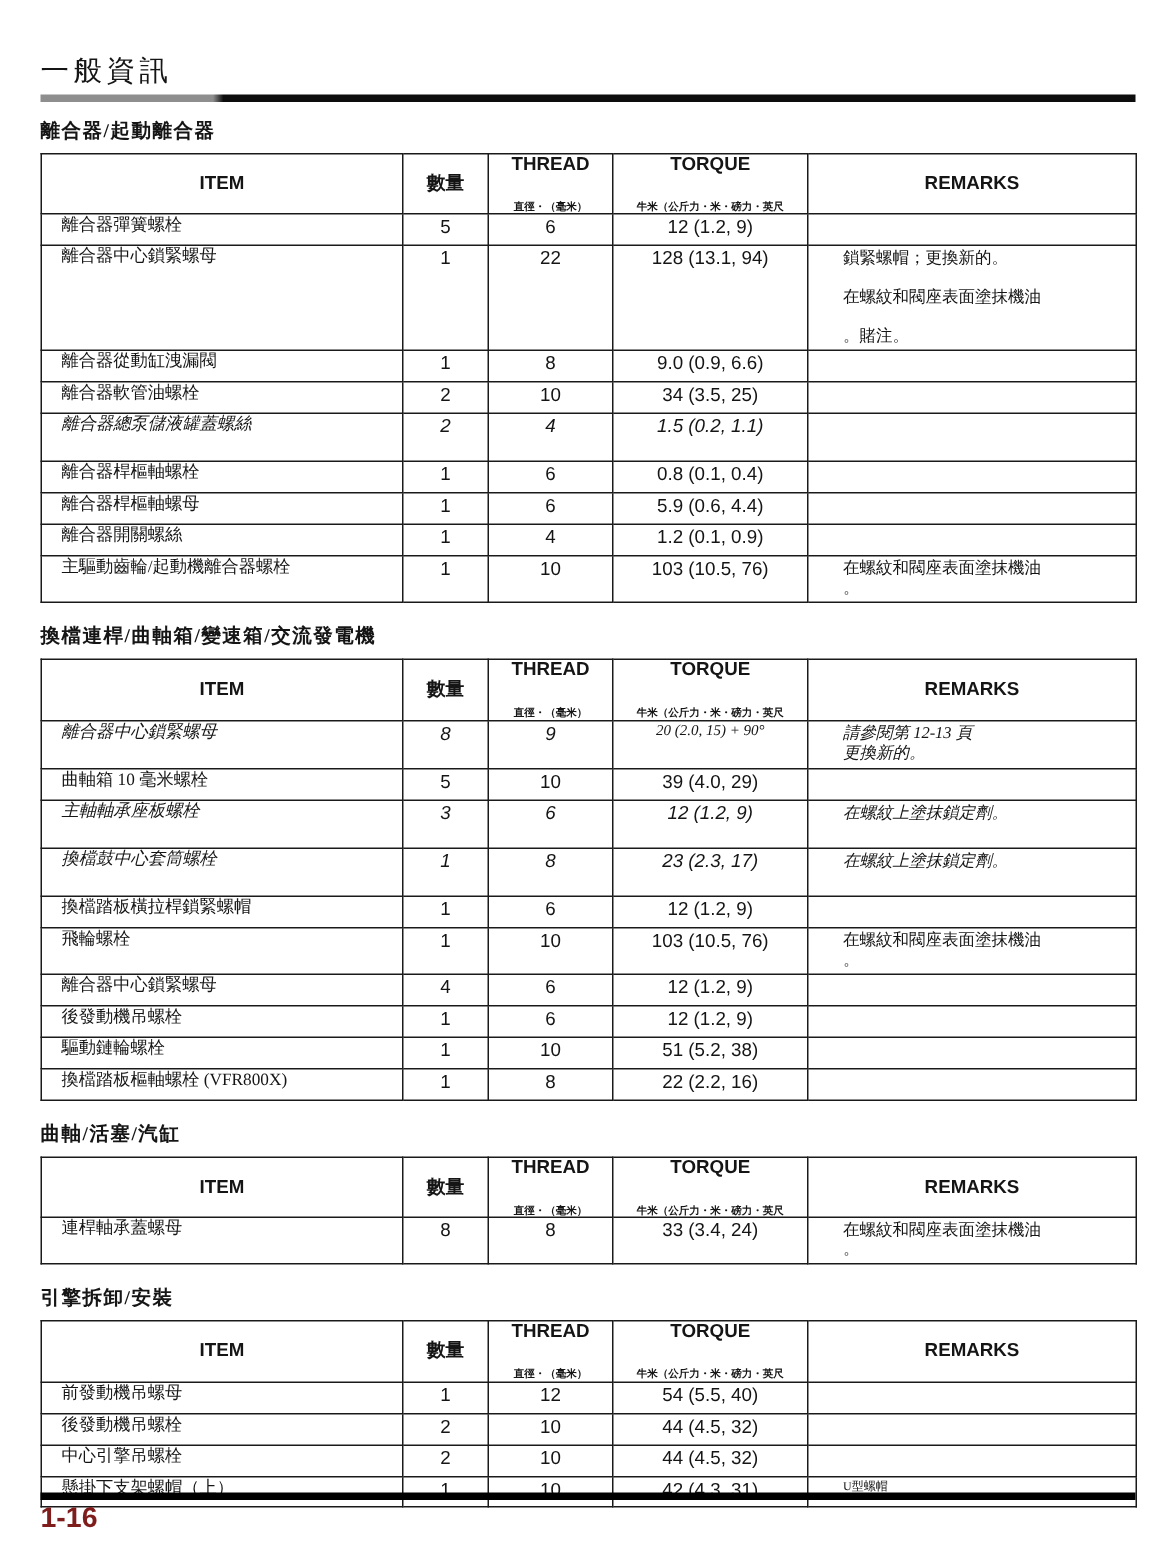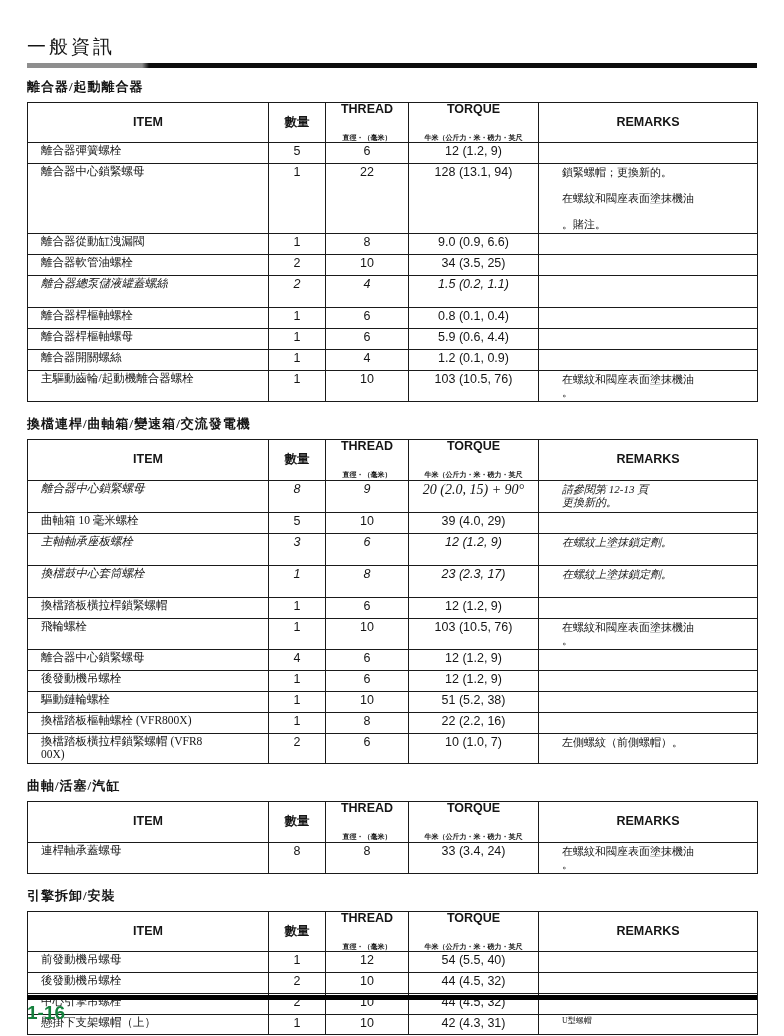--- a/index.html
+++ b/index.html
@@ -59,32 +59,32 @@
     font-size:11.5px; padding:1px 4px 1px 13px;
     white-space:pre-line; line-height:1.2;
   }
   td.c-qty, td.c-thread, td.c-torque {
     text-align:center;
     font-family:"Liberation Sans","DejaVu Sans",sans-serif;
     font-size:12.5px; padding:1px 2px; line-height:1.15;
   }
   td.c-torque.small {
     font-family:"Liberation Serif","DejaVu Serif",serif;
-    font-size:14px;
+    font-size:10px;
   }
   td.c-remarks {
     font-size:11px; padding:2px 23px;
     white-space:pre-line; line-height:1.18;
   }
   td.c-remarks.small { font-size:8px; padding-top:1px; }
   .footer { position:absolute; left:27px; bottom:12px; width:730px; }
   .footer-rule { height:5px; background:#000; margin-bottom:2px; }
   .page-number {
     font-family:"Liberation Sans","DejaVu Sans",sans-serif;
-    font-weight:bold; font-size:19px; color:#15803d;
+    font-weight:bold; font-size:19px; color:#7f1d1d;
   }
 </style>
 </head>
 <body>
 
 <div class="page">
   <h1 class="page-title">一般資訊</h1>
   <div class="title-rule"></div>
 
   <div id="sections">
@@ -261,28 +261,20 @@
             <td class="c-torque">51 (5.2, 38)</td>
             <td class="c-remarks"></td>
           </tr>
           <tr>
             <td class="c-item">換檔踏板樞軸螺栓 (VFR800X)</td>
             <td class="c-qty">1</td>
             <td class="c-thread">8</td>
             <td class="c-torque">22 (2.2, 16)</td>
             <td class="c-remarks"></td>
           </tr>
-          <tr>
-            <td class="c-item">換檔踏板橫拉桿鎖緊螺帽 (VFR8
-00X)</td>
-            <td class="c-qty">2</td>
-            <td class="c-thread">6</td>
-            <td class="c-torque">10 (1.0, 7)</td>
-            <td class="c-remarks">左側螺紋（前側螺帽）。</td>
-          </tr>
         </tbody>
       </table>
       <div class="sec-title">曲軸/活塞/汽缸</div>
       <table class="spec">
         <colgroup>
           <col style="width: 241px;">
           <col style="width: 57px;">
           <col style="width: 83px;">
           <col style="width: 130px;">
           <col style="width: 219px;">

